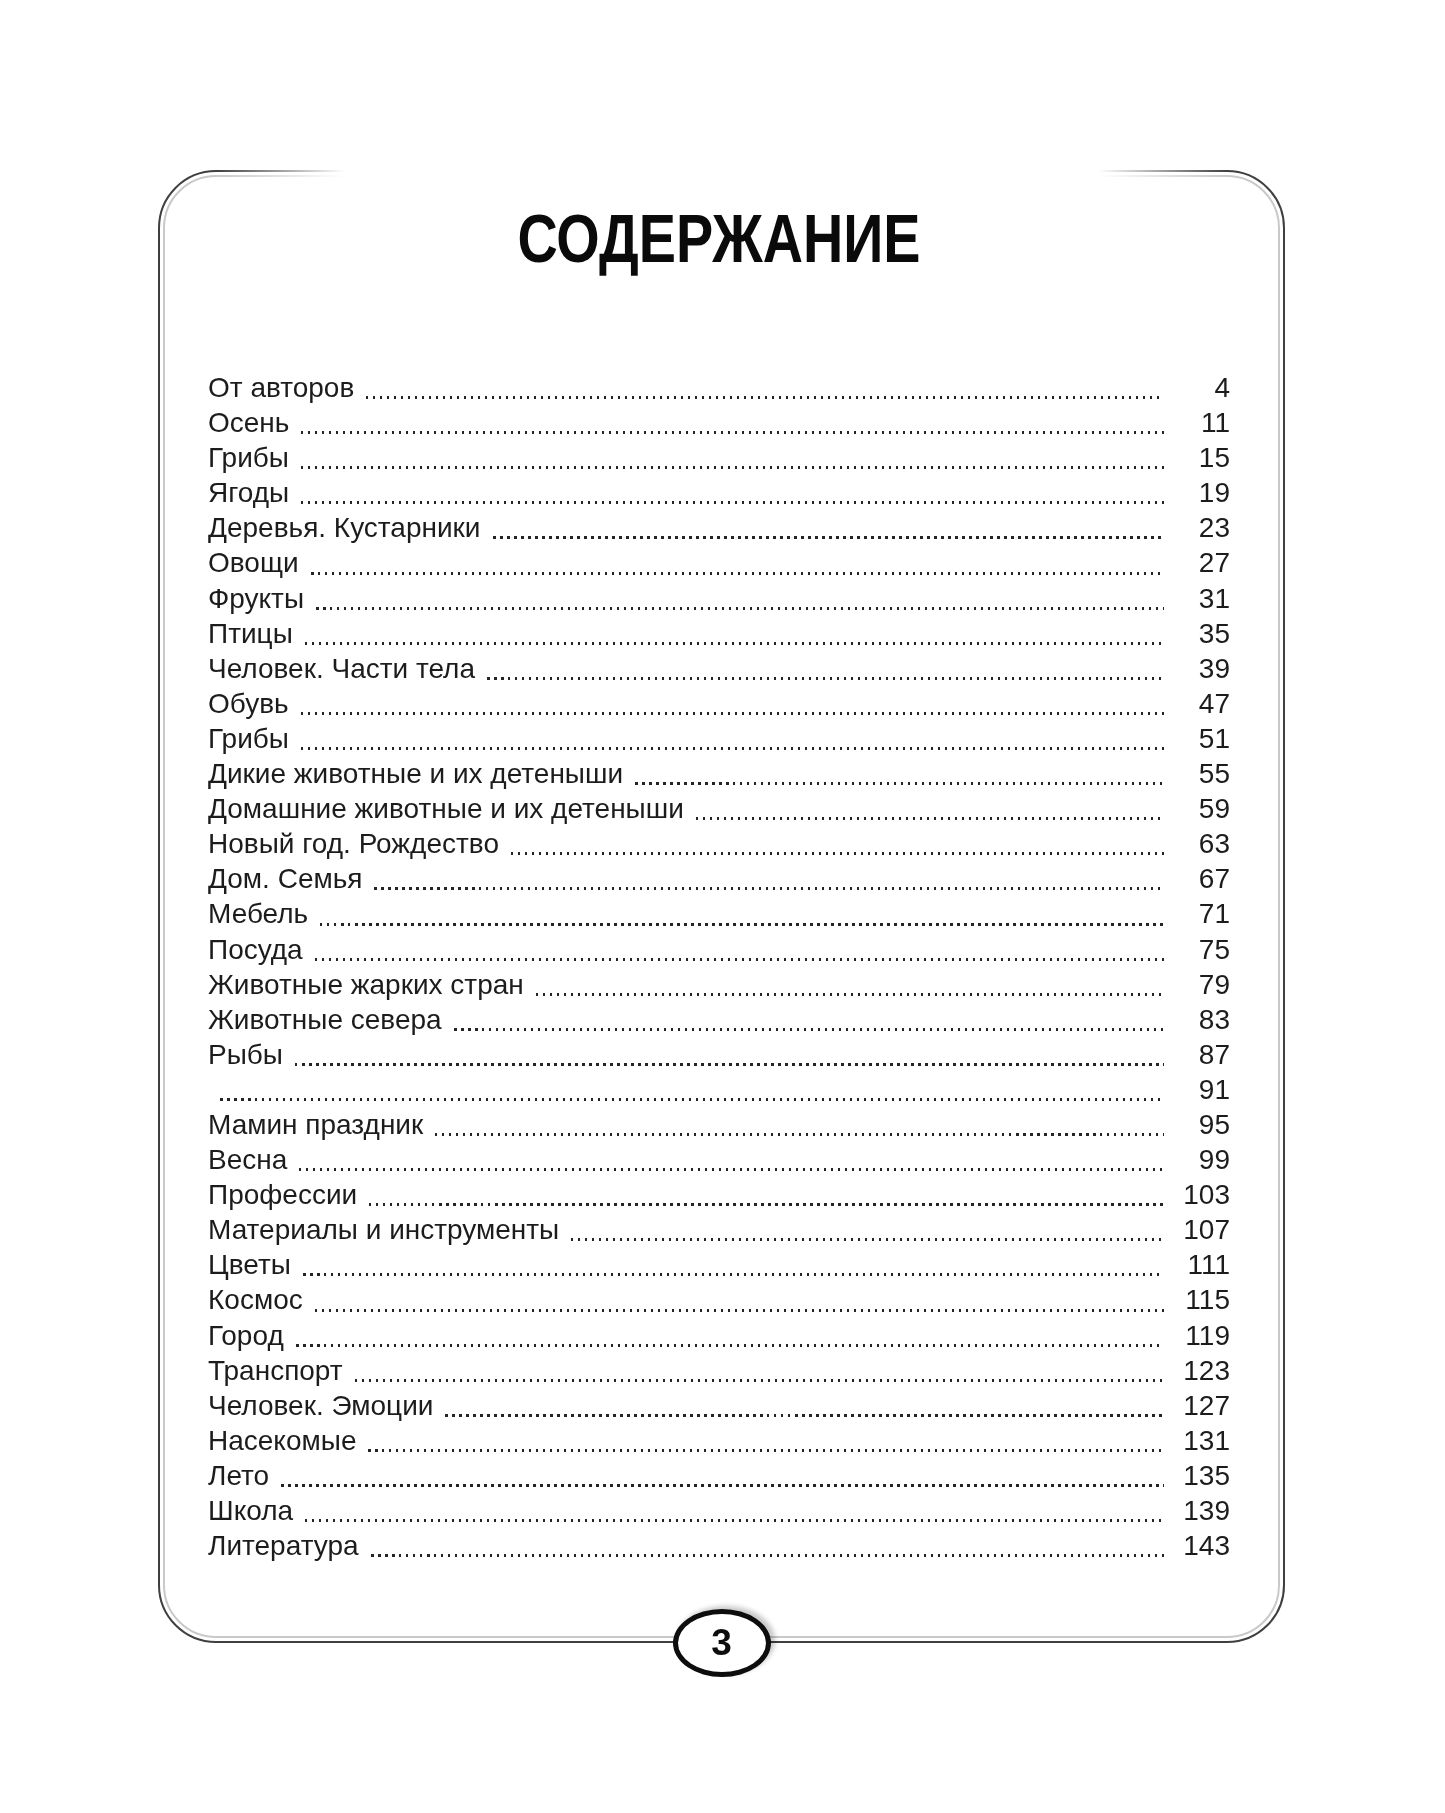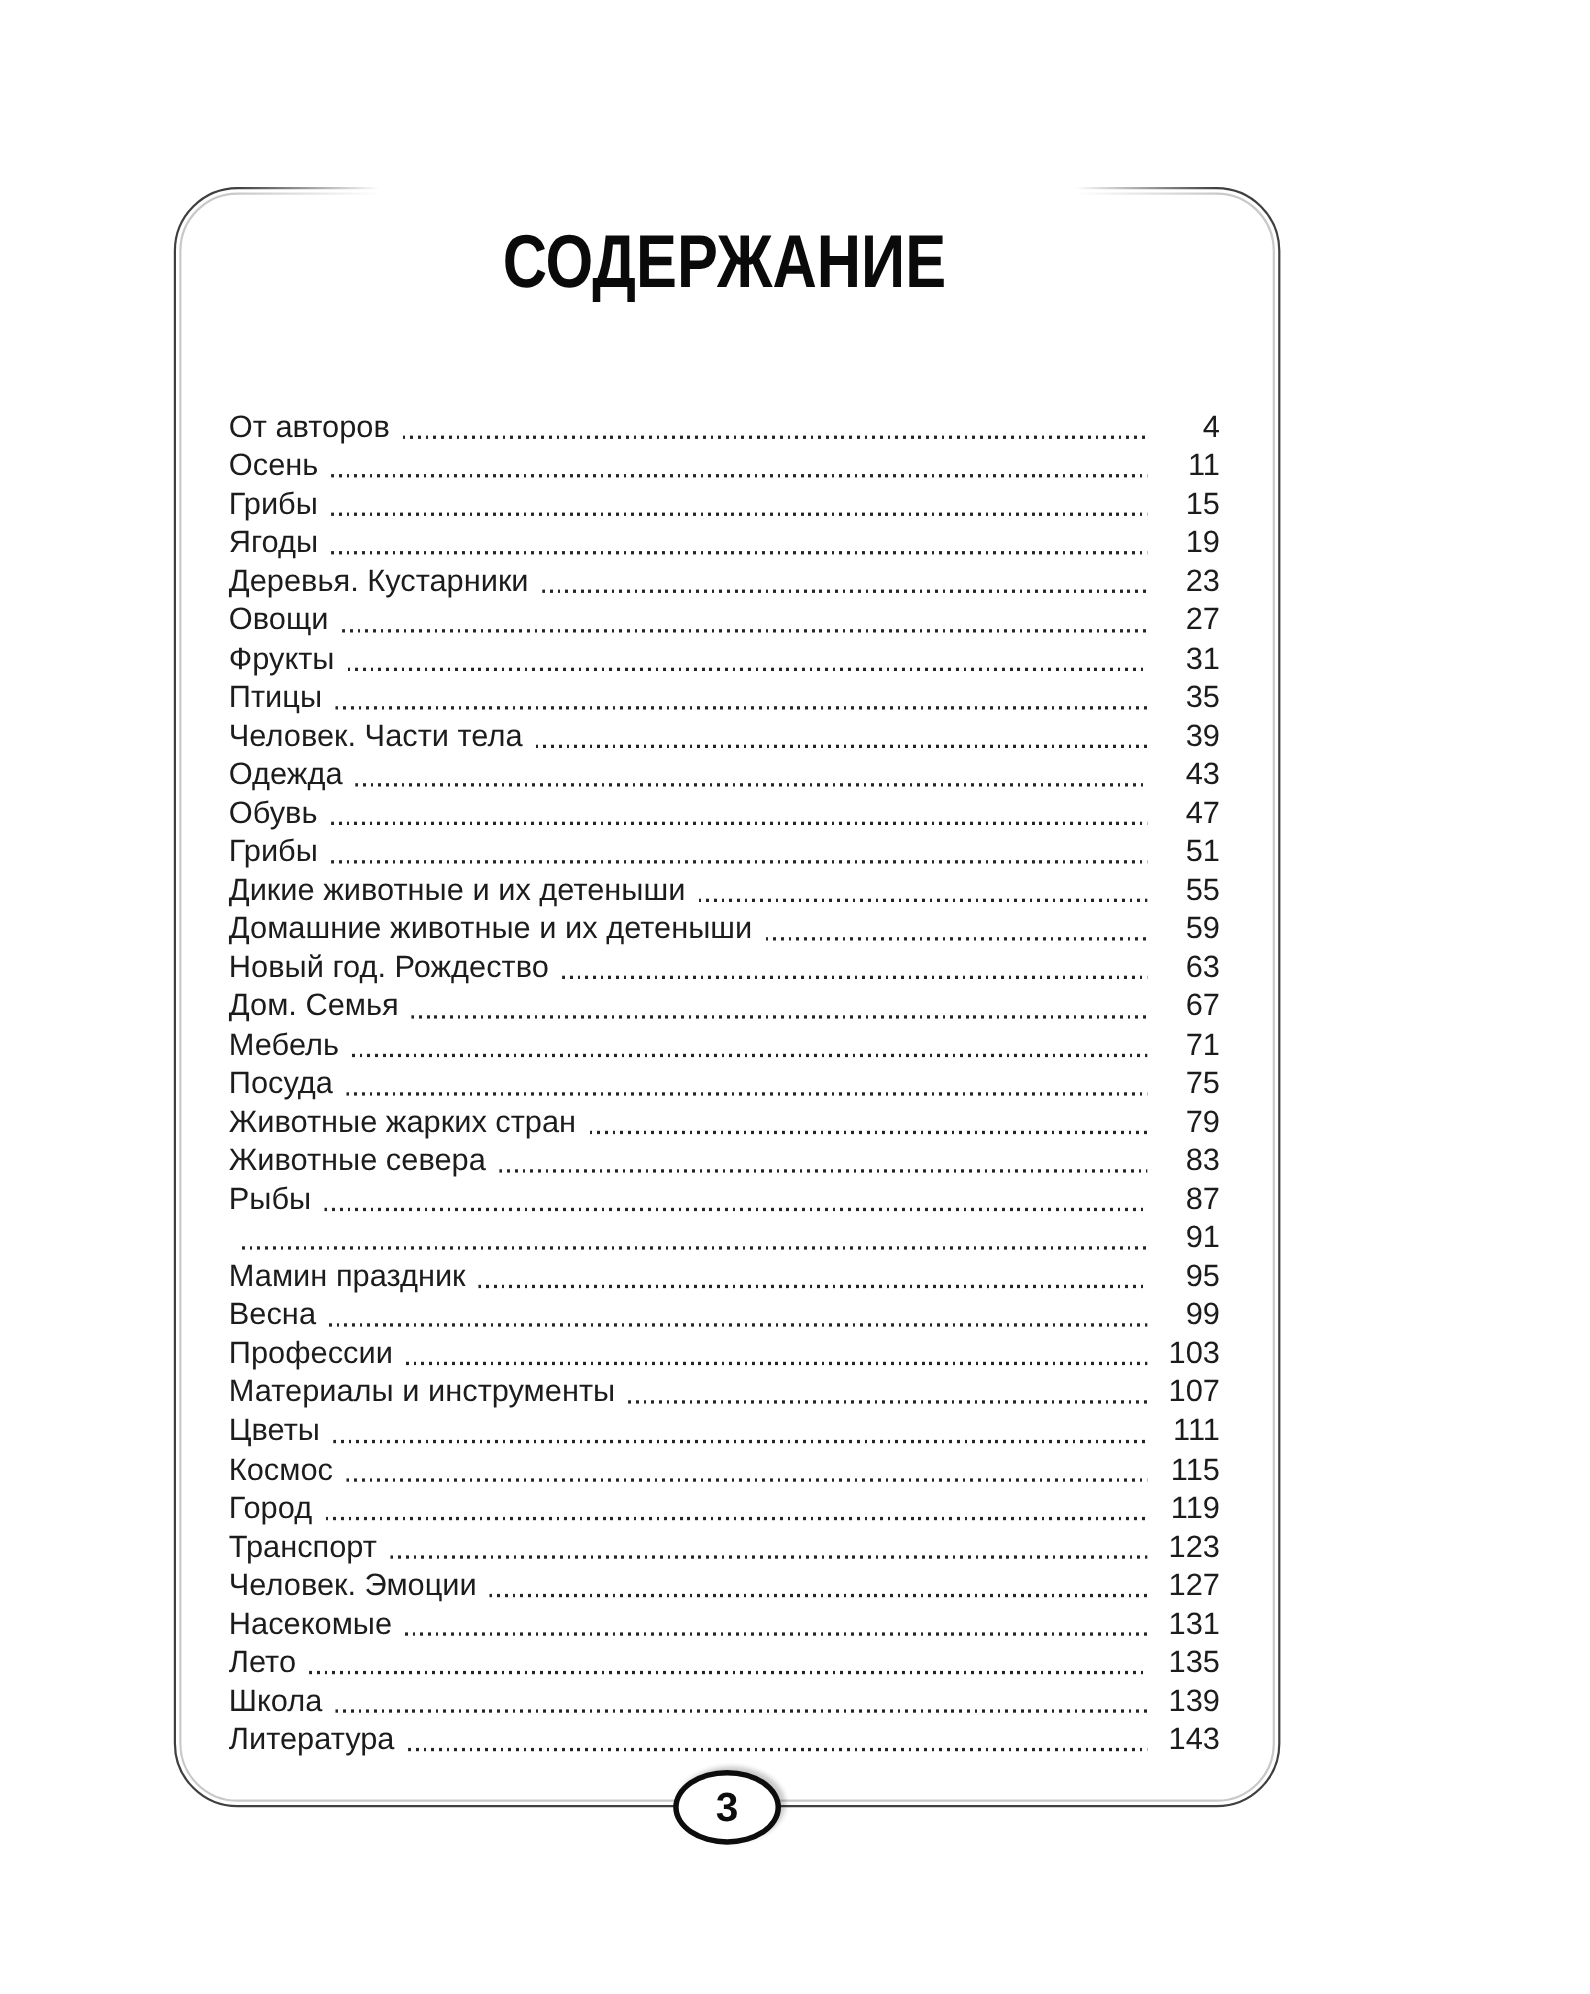--- a/index.html
+++ b/index.html
@@ -13,21 +13,21 @@
     position: relative;
     font-family: "Liberation Sans", sans-serif;
     color: #1c1c1c;
     overflow: hidden;
   }
   
   .frame {
     position: absolute;
     left: 158px;
     top: 170px;
-    width: 1006px;
+    width: 1127px;
     height: 1473px;
     border: 2.5px solid #3f3f3f;
     border-radius: 58px;
     box-sizing: border-box;
     background: #ffffff;
   }
   
   .frame-inner {
     position: absolute;
     inset: 3px;
@@ -173,25 +173,20 @@
           <span class="leader"></span>
           <span class="pagenum">35</span>
         </div>
 
         <div class="row">
           <span class="label">Человек. Части тела</span>
           <span class="leader"></span>
           <span class="pagenum">39</span>
         </div>
 
-        <div class="row">
-          <span class="label">Одежда</span>
-          <span class="leader"></span>
-          <span class="pagenum">43</span>
-        </div>
 
         <div class="row">
           <span class="label">Обувь</span>
           <span class="leader"></span>
           <span class="pagenum">47</span>
         </div>
 
         <div class="row">
           <span class="label">Грибы</span>
           <span class="leader"></span>

